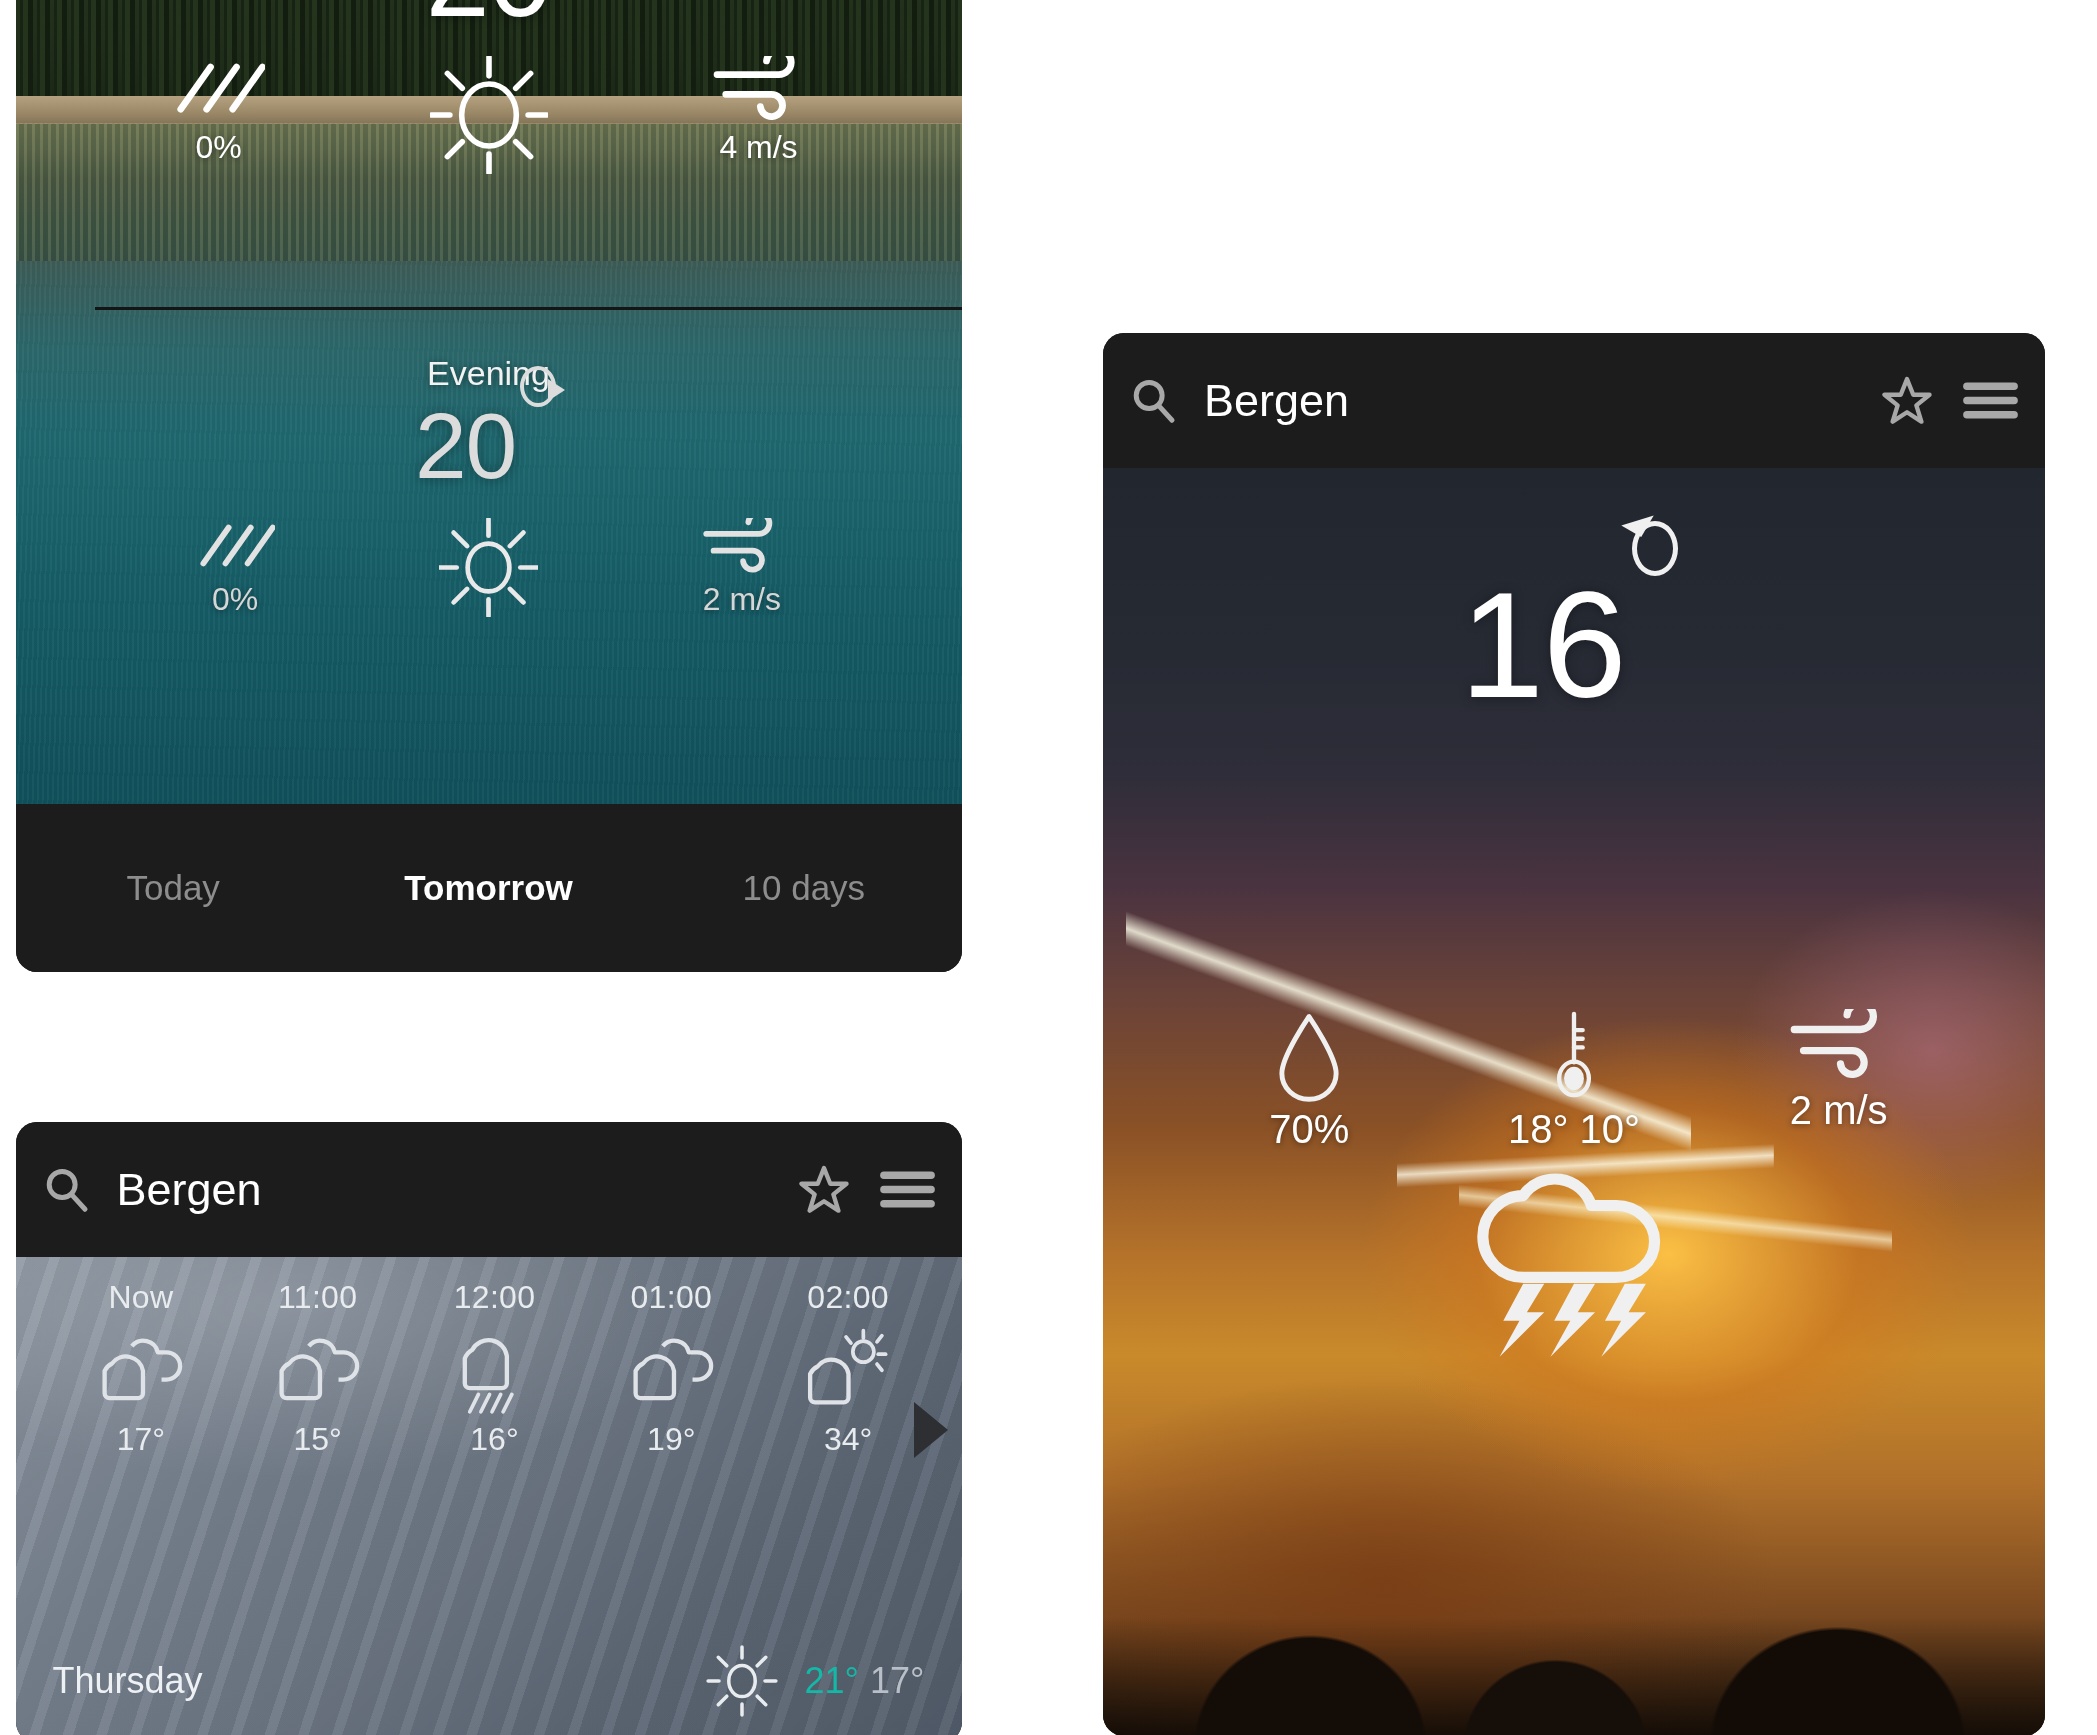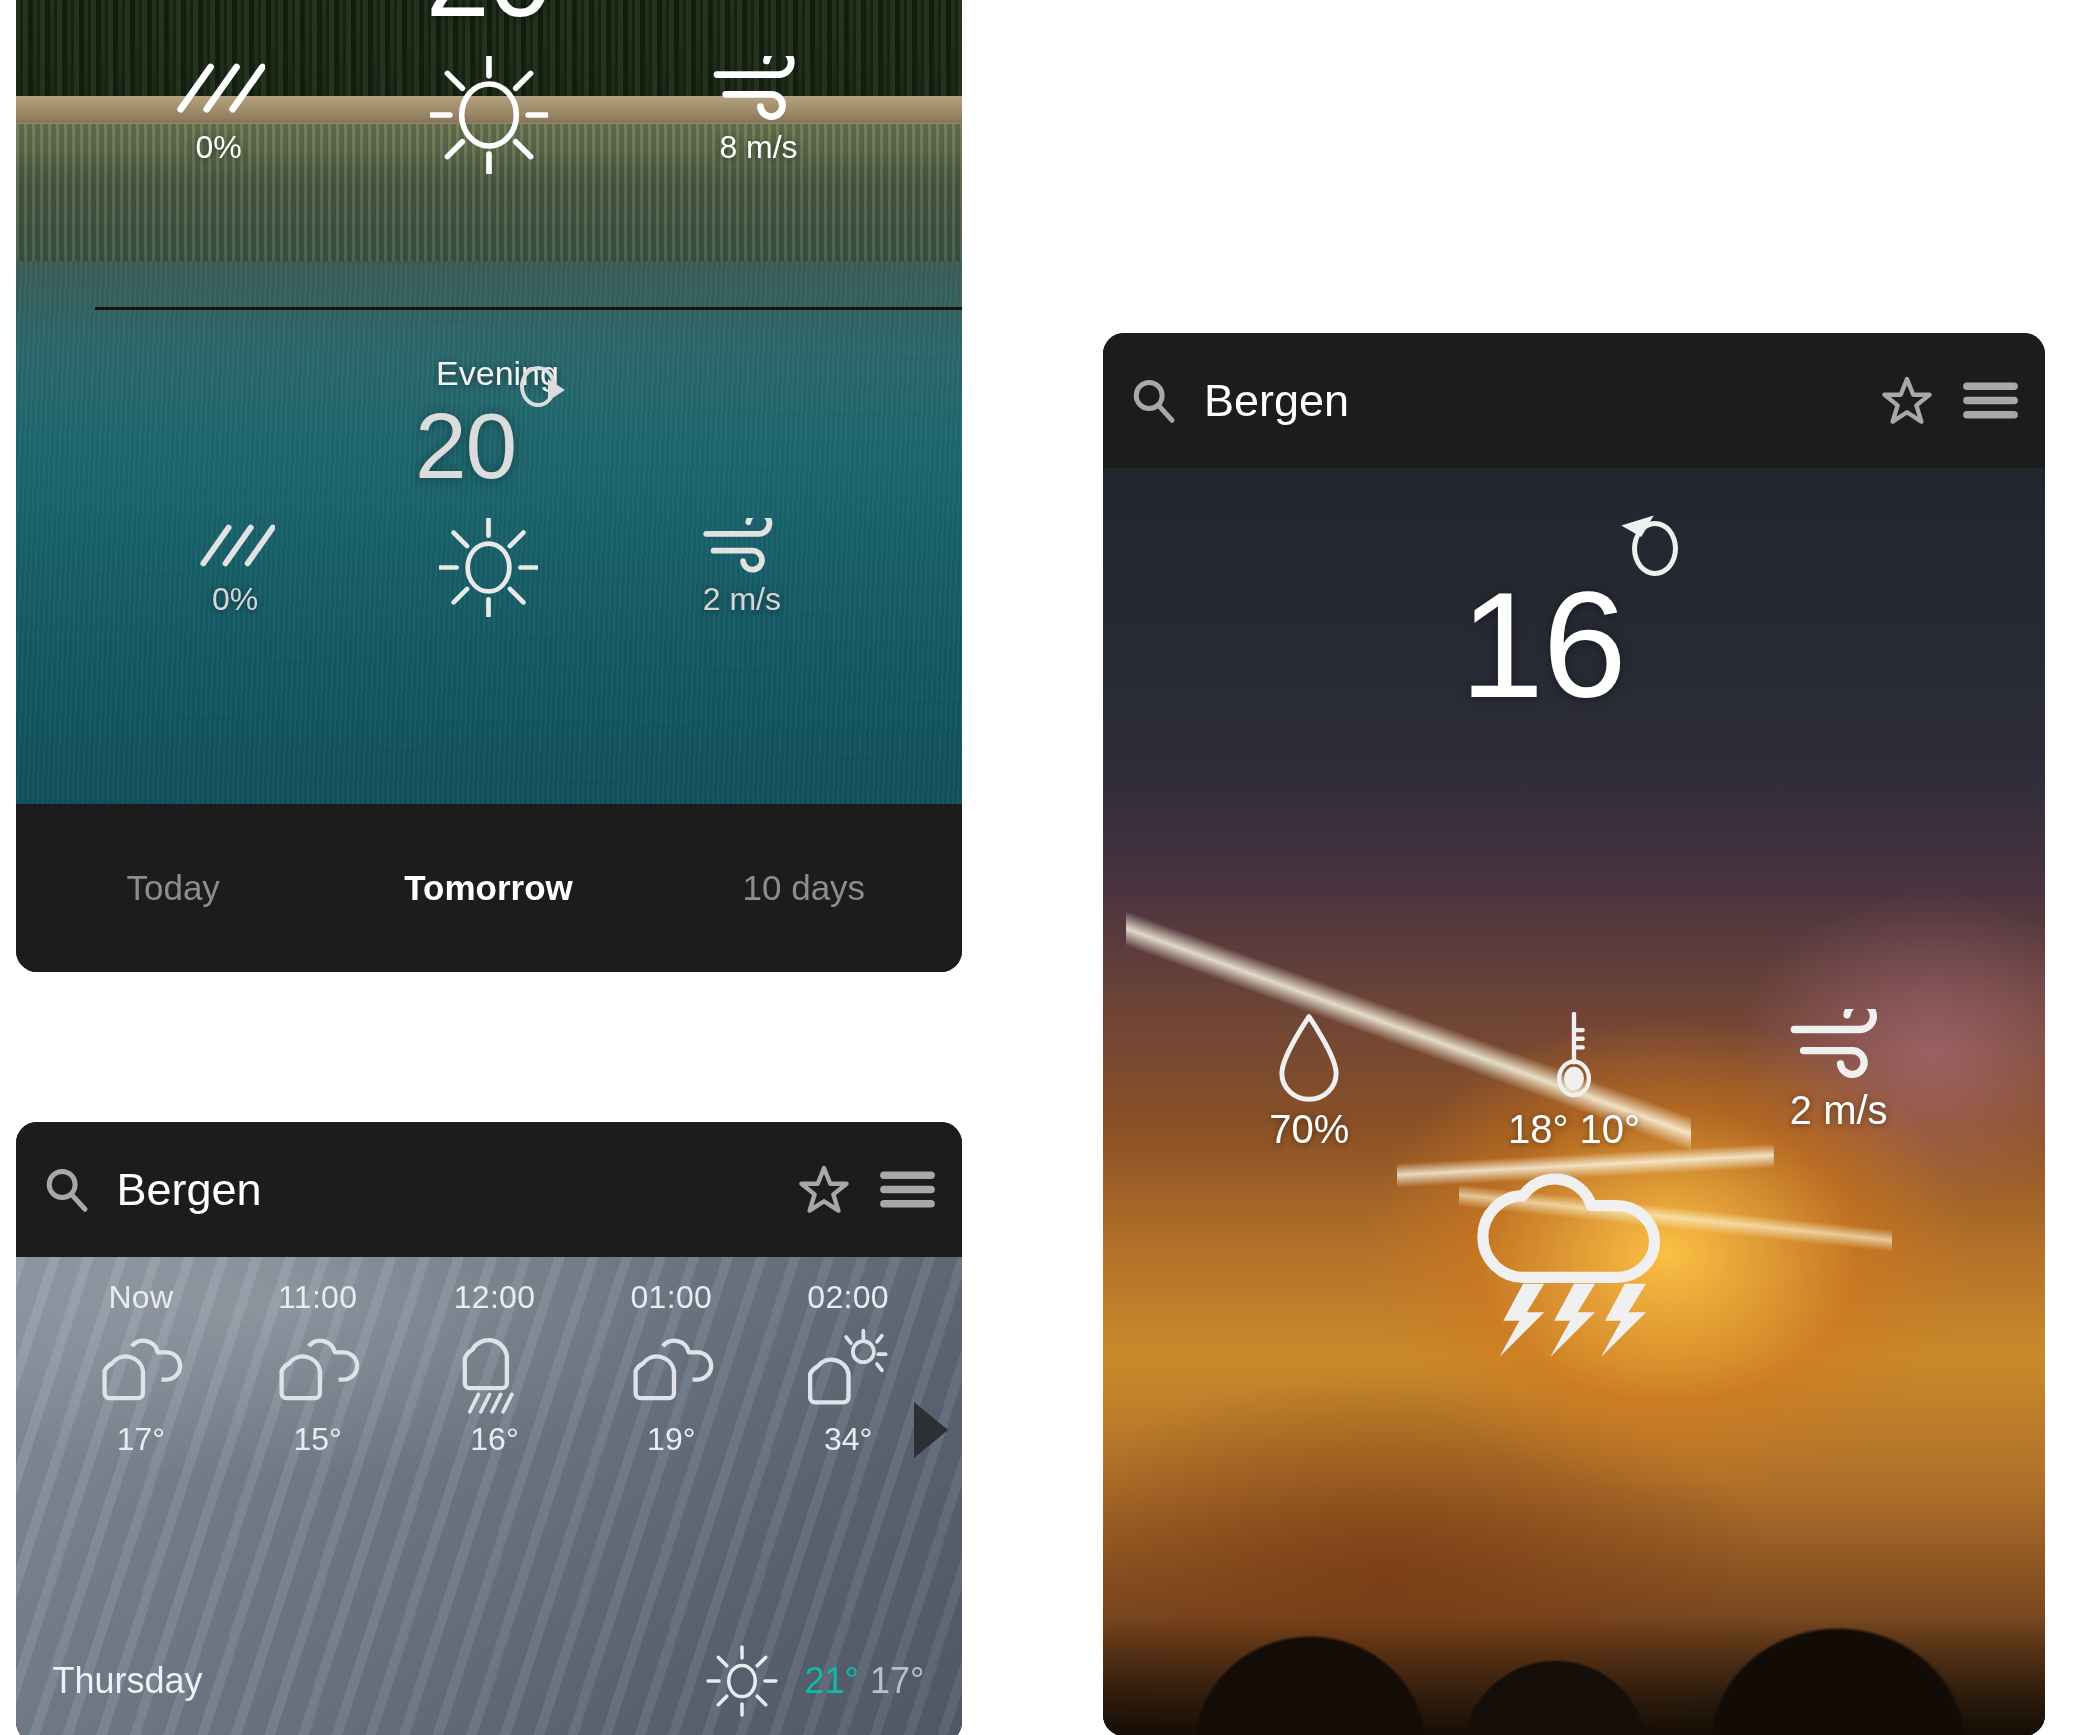--- a/index.html
+++ b/index.html
@@ -211,27 +211,27 @@
 
       <div class="metric">
         <span>
           <svg width="93" height="68" viewBox="0 0 150 110">
             <g stroke="#fff" stroke-width="11" stroke-linecap="round" fill="none">
               <path d="M8 30 H108 a20 20 0 1 0 -20 -22"></path>
               <path d="M22 62 H96 a18 18 0 1 1 -18 20"></path>
             </g>
           </svg>
         </span>
-        <span class="val">8 m/s</span>
+        <span class="val">4 m/s</span>
       </div>
     </div>
 
     <div class="hairline"></div>
 
-    <div class="block" style="top:540px;margin-left:9px;">
+    <div class="block" style="top:540px;">
       <span class="section-label">Evening</span>
     </div>
 
     <div class="block" style="top:586px;">
       <span class="big-temp dim" style="font-size:93px;">20</span><span class="deg-vane" style="color:#dcdcdc; margin-left:0; top:-38px;"><span class="ring"></span><span class="pointer"></span></span>
     </div>
 
     <div class="metrics" style="top:704px; padding:0 93px;">
       <div class="metric dim">
         <span>

